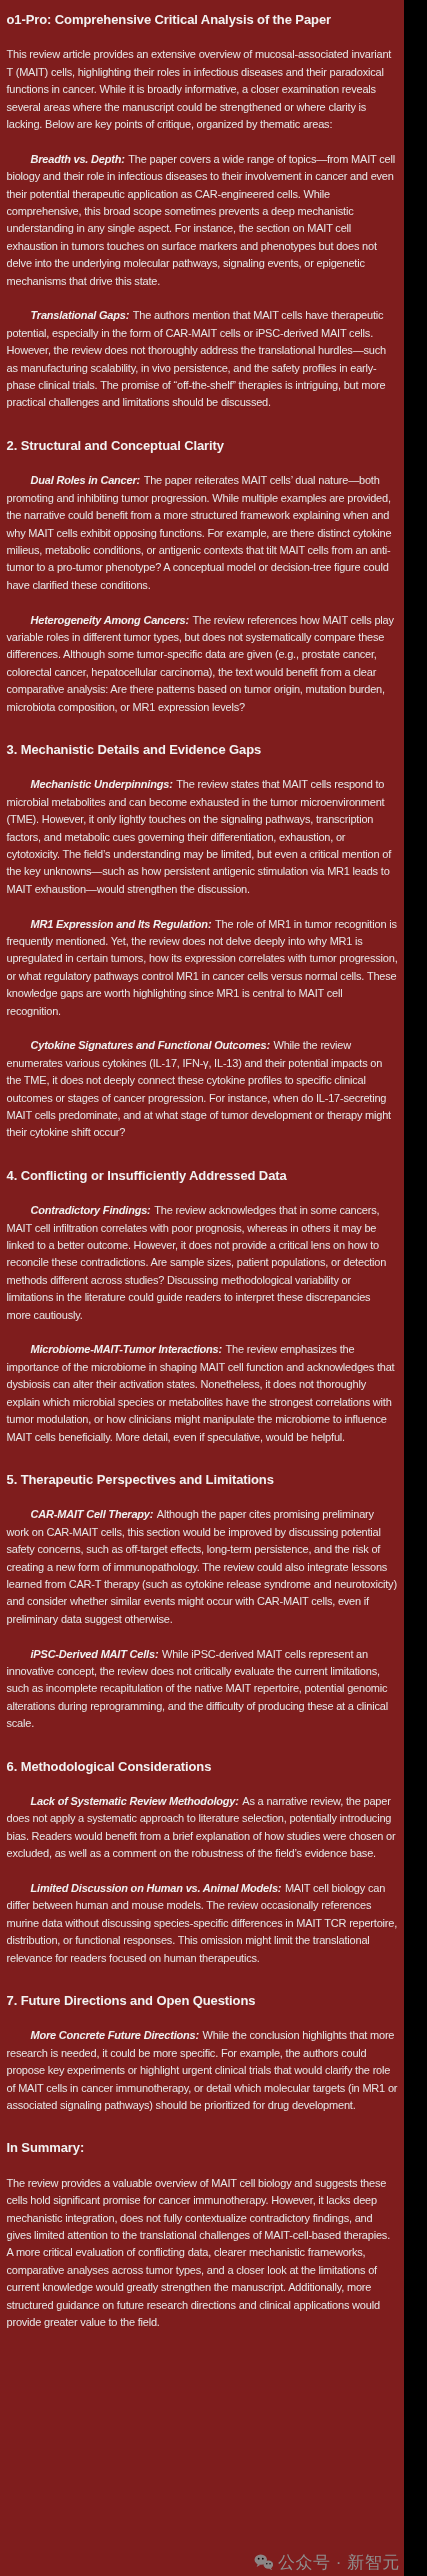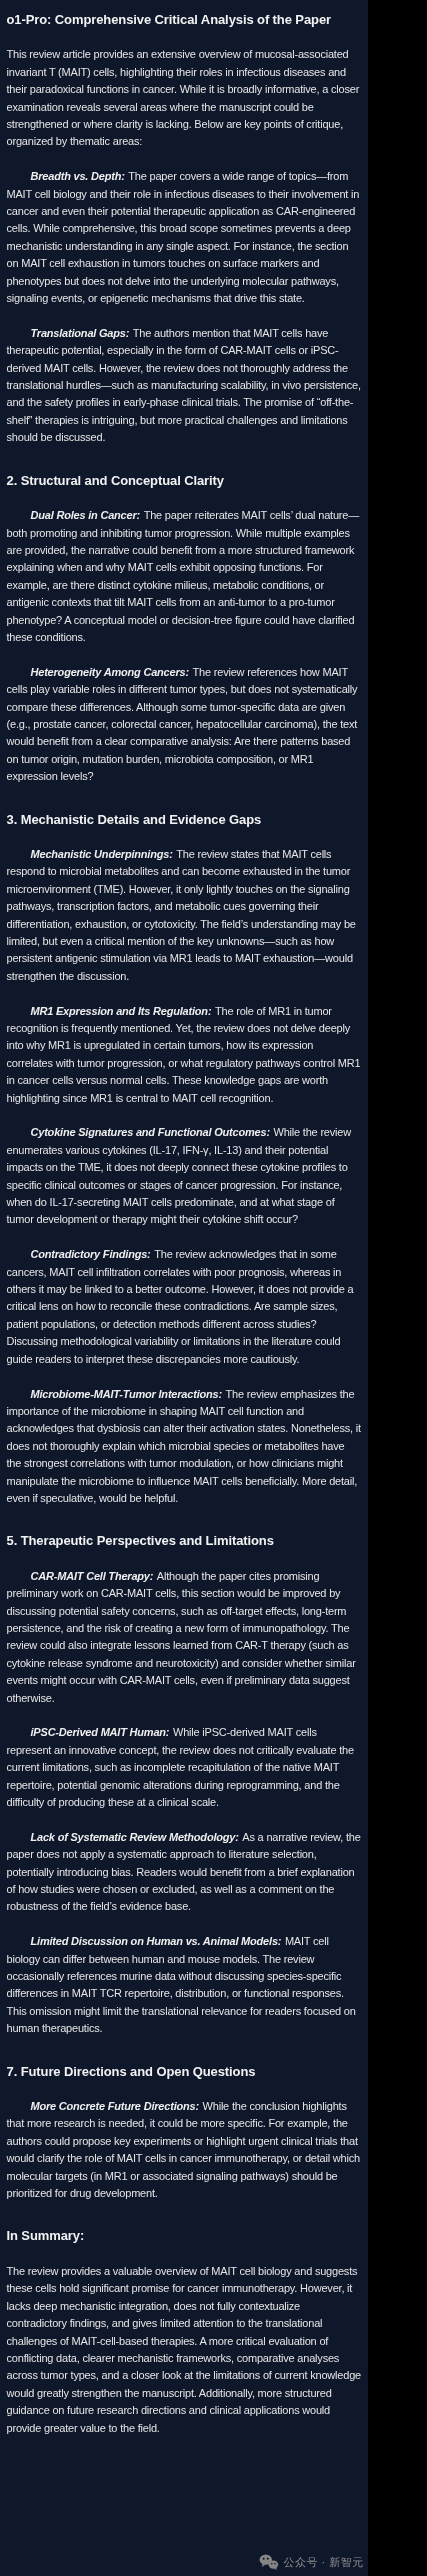--- a/index.html
+++ b/index.html
@@ -1,21 +1,21 @@
 <!DOCTYPE html>
 <html style="font-size:8.7px"><head>
 <meta charset="utf-8">
 <style>
   html, body { margin: 0; padding: 0; background: #000000; }
   .page {
     position: relative;
-    width: 368px;
+    width: 404px;
     min-height: 2576px;
     box-sizing: border-box;
-    background: #0f172a;
+    background: #7f1d1d;
     color: #e6e6e6;
     padding: 11px 6.5px 25px 6.5px;
     font-family: "Liberation Sans", sans-serif;
     font-size: 11px;
     line-height: 17.4px;
     letter-spacing: -0.2px;
     overflow: hidden;
   }
   .title {
     font-size: 13px;
@@ -38,21 +38,21 @@
   .lead { font-weight: 700; font-style: italic; color: #f0f0f0; margin-right: 0.33em; margin-left: 24px; }
   .lead:empty { display: none; margin: 0; }
   .watermark {
     position: absolute;
     right: 4.3px;
     bottom: 5.4px;
     display: flex;
     align-items: center;
     gap: 4.9px;
     color: #8f8f8f;
-    font-size: 11px;
+    font-size: 17px;
     letter-spacing: 0.5px;
     line-height: 1;
     white-space: nowrap;
     margin-top: 23px;
   }
   .wm-icon { display: block; opacity: 0.92; }
 </style>
 </head>
 <body>
 
@@ -74,31 +74,33 @@
   <p class="para"><span class="lead">Heterogeneity Among Cancers:</span><span>The review references how MAIT cells play variable roles in different tumor types, but does not systematically compare these differences. Although some tumor-specific data are given (e.g., prostate cancer, colorectal cancer, hepatocellular carcinoma), the text would benefit from a clear comparative analysis: Are there patterns based on tumor origin, mutation burden, microbiota composition, or MR1 expression levels?</span></p>
 
   <h2 class="heading">3. Mechanistic Details and Evidence Gaps</h2>
 
   <p class="para"><span class="lead">Mechanistic Underpinnings:</span><span>The review states that MAIT cells respond to microbial metabolites and can become exhausted in the tumor microenvironment (TME). However, it only lightly touches on the signaling pathways, transcription factors, and metabolic cues governing their differentiation, exhaustion, or cytotoxicity. The field’s understanding may be limited, but even a critical mention of the key unknowns—such as how persistent antigenic stimulation via MR1 leads to MAIT exhaustion—would strengthen the discussion.</span></p>
 
   <p class="para"><span class="lead">MR1 Expression and Its Regulation:</span><span>The role of MR1 in tumor recognition is frequently mentioned. Yet, the review does not delve deeply into why MR1 is upregulated in certain tumors, how its expression correlates with tumor progression, or what regulatory pathways control MR1 in cancer cells versus normal cells. These knowledge gaps are worth highlighting since MR1 is central to MAIT cell recognition.</span></p>
 
   <p class="para"><span class="lead">Cytokine Signatures and Functional Outcomes:</span><span>While the review enumerates various cytokines (IL-17, IFN-γ, IL-13) and their potential impacts on the TME, it does not deeply connect these cytokine profiles to specific clinical outcomes or stages of cancer progression. For instance, when do IL-17-secreting MAIT cells predominate, and at what stage of tumor development or therapy might their cytokine shift occur?</span></p>
 
+  <h2 class="heading">4. Conflicting or Insufficiently Addressed Data</h2>
 
   <p class="para"><span class="lead">Contradictory Findings:</span><span>The review acknowledges that in some cancers, MAIT cell infiltration correlates with poor prognosis, whereas in others it may be linked to a better outcome. However, it does not provide a critical lens on how to reconcile these contradictions. Are sample sizes, patient populations, or detection methods different across studies? Discussing methodological variability or limitations in the literature could guide readers to interpret these discrepancies more cautiously.</span></p>
 
   <p class="para"><span class="lead">Microbiome-MAIT-Tumor Interactions:</span><span>The review emphasizes the importance of the microbiome in shaping MAIT cell function and acknowledges that dysbiosis can alter their activation states. Nonetheless, it does not thoroughly explain which microbial species or metabolites have the strongest correlations with tumor modulation, or how clinicians might manipulate the microbiome to influence MAIT cells beneficially. More detail, even if speculative, would be helpful.</span></p>
 
   <h2 class="heading">5. Therapeutic Perspectives and Limitations</h2>
 
   <p class="para"><span class="lead">CAR-MAIT Cell Therapy:</span><span>Although the paper cites promising preliminary work on CAR-MAIT cells, this section would be improved by discussing potential safety concerns, such as off-target effects, long-term persistence, and the risk of creating a new form of immunopathology. The review could also integrate lessons learned from CAR-T therapy (such as cytokine release syndrome and neurotoxicity) and consider whether similar events might occur with CAR-MAIT cells, even if preliminary data suggest otherwise.</span></p>
 
-  <p class="para"><span class="lead">iPSC-Derived MAIT Human:</span><span>While iPSC-derived MAIT cells represent an innovative concept, the review does not critically evaluate the current limitations, such as incomplete recapitulation of the native MAIT repertoire, potential genomic alterations during reprogramming, and the difficulty of producing these at a clinical scale.</span></p>
+  <p class="para"><span class="lead">iPSC-Derived MAIT Cells:</span><span>While iPSC-derived MAIT cells represent an innovative concept, the review does not critically evaluate the current limitations, such as incomplete recapitulation of the native MAIT repertoire, potential genomic alterations during reprogramming, and the difficulty of producing these at a clinical scale.</span></p>
 
+  <h2 class="heading">6. Methodological Considerations</h2>
 
   <p class="para"><span class="lead">Lack of Systematic Review Methodology:</span><span>As a narrative review, the paper does not apply a systematic approach to literature selection, potentially introducing bias. Readers would benefit from a brief explanation of how studies were chosen or excluded, as well as a comment on the robustness of the field’s evidence base.</span></p>
 
   <p class="para"><span class="lead">Limited Discussion on Human vs. Animal Models:</span><span>MAIT cell biology can differ between human and mouse models. The review occasionally references murine data without discussing species-specific differences in MAIT TCR repertoire, distribution, or functional responses. This omission might limit the translational relevance for readers focused on human therapeutics.</span></p>
 
   <h2 class="heading">7. Future Directions and Open Questions</h2>
 
   <p class="para"><span class="lead">More Concrete Future Directions:</span><span>While the conclusion highlights that more research is needed, it could be more specific. For example, the authors could propose key experiments or highlight urgent clinical trials that would clarify the role of MAIT cells in cancer immunotherapy, or detail which molecular targets (in MR1 or associated signaling pathways) should be prioritized for drug development.</span></p>
 
   <h2 class="heading">In Summary:</h2>

